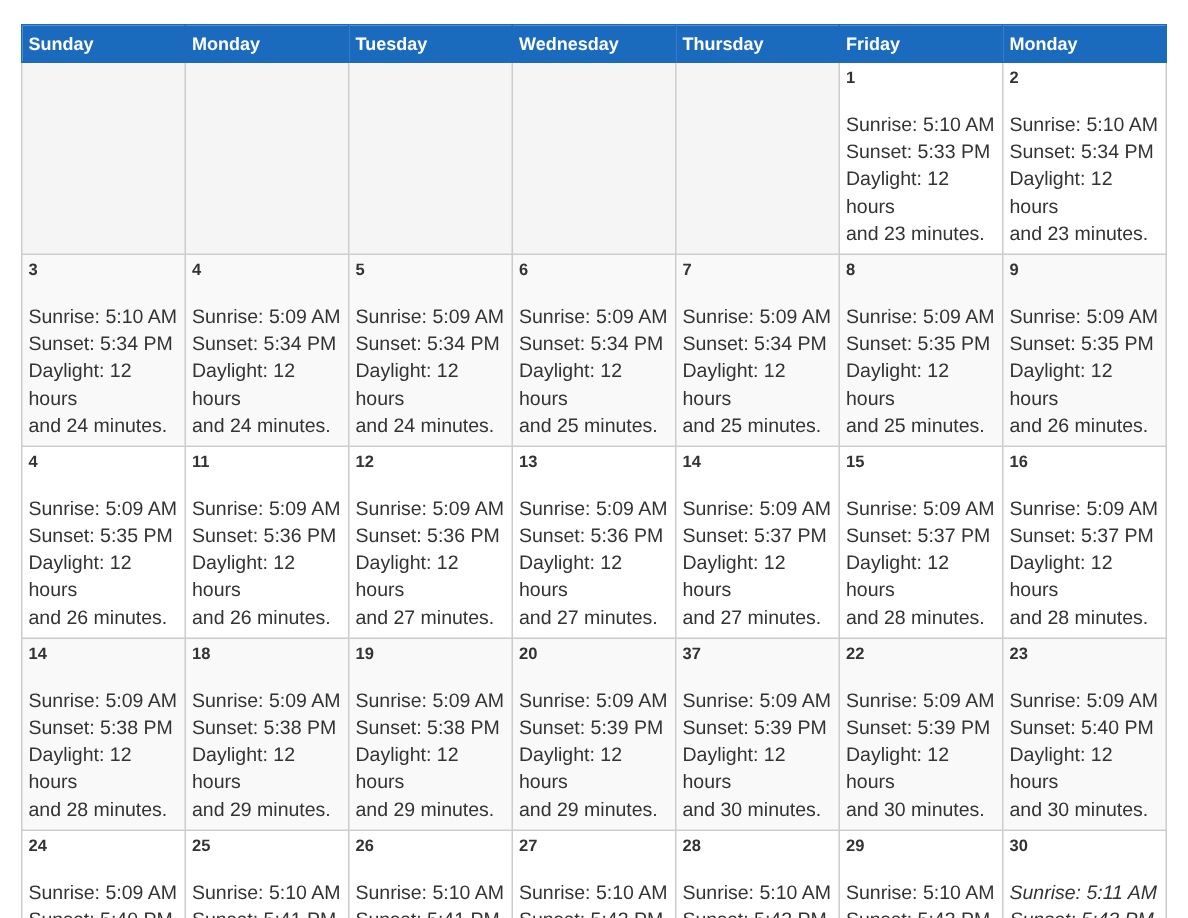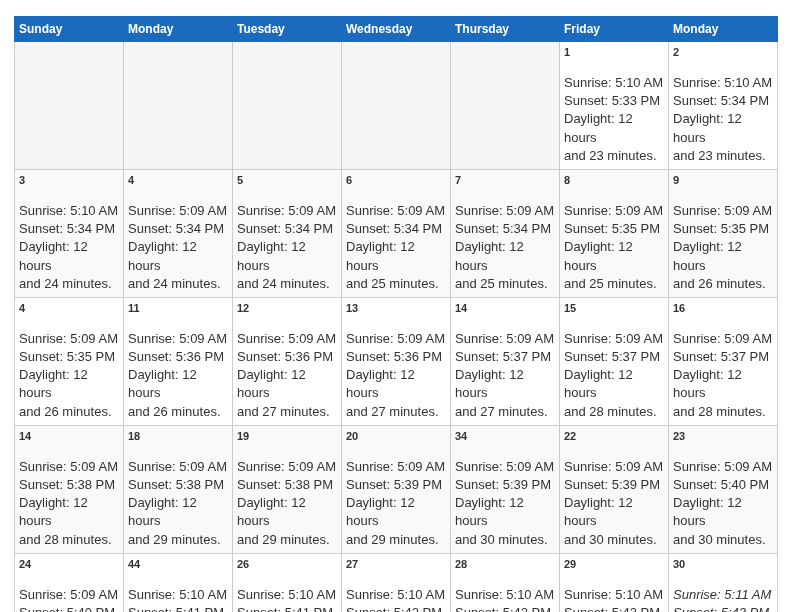--- a/index.html
+++ b/index.html
@@ -260,21 +260,21 @@
 and 29 minutes.</div>
           </td>
           <td>
             <span class="day-num">20</span>
             <div class="day-info" style="white-space: pre-line;">Sunrise: 5:09 AM
 Sunset: 5:39 PM
 Daylight: 12 hours
 and 29 minutes.</div>
           </td>
           <td>
-            <span class="day-num">34</span>
+            <span class="day-num">37</span>
             <div class="day-info" style="white-space: pre-line;">Sunrise: 5:09 AM
 Sunset: 5:39 PM
 Daylight: 12 hours
 and 30 minutes.</div>
           </td>
           <td>
             <span class="day-num">22</span>
             <div class="day-info" style="white-space: pre-line;">Sunrise: 5:09 AM
 Sunset: 5:39 PM
 Daylight: 12 hours
@@ -290,21 +290,21 @@
         </tr>
         <tr>
           <td>
             <span class="day-num">24</span>
             <div class="day-info" style="white-space: pre-line;">Sunrise: 5:09 AM
 Sunset: 5:40 PM
 Daylight: 12 hours
 and 30 minutes.</div>
           </td>
           <td>
-            <span class="day-num">44</span>
+            <span class="day-num">25</span>
             <div class="day-info" style="white-space: pre-line;">Sunrise: 5:10 AM
 Sunset: 5:41 PM
 Daylight: 12 hours
 and 31 minutes.</div>
           </td>
           <td>
             <span class="day-num">26</span>
             <div class="day-info" style="white-space: pre-line;">Sunrise: 5:10 AM
 Sunset: 5:41 PM
 Daylight: 12 hours

